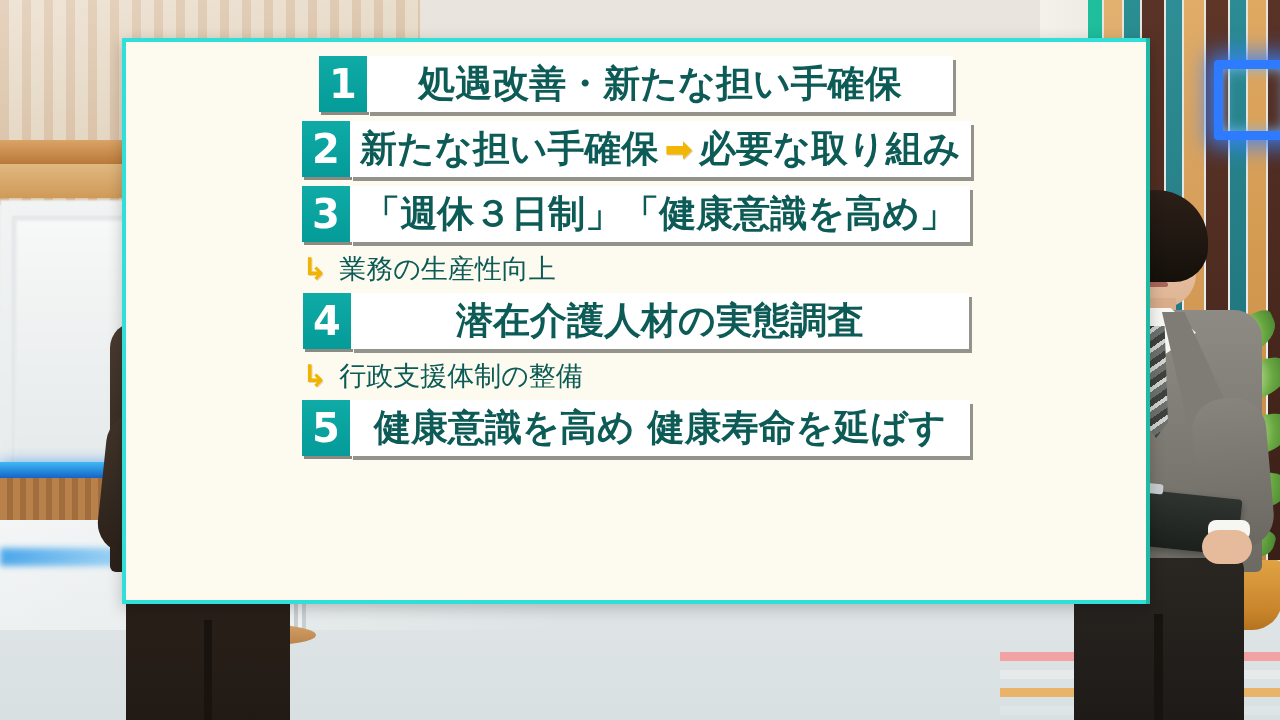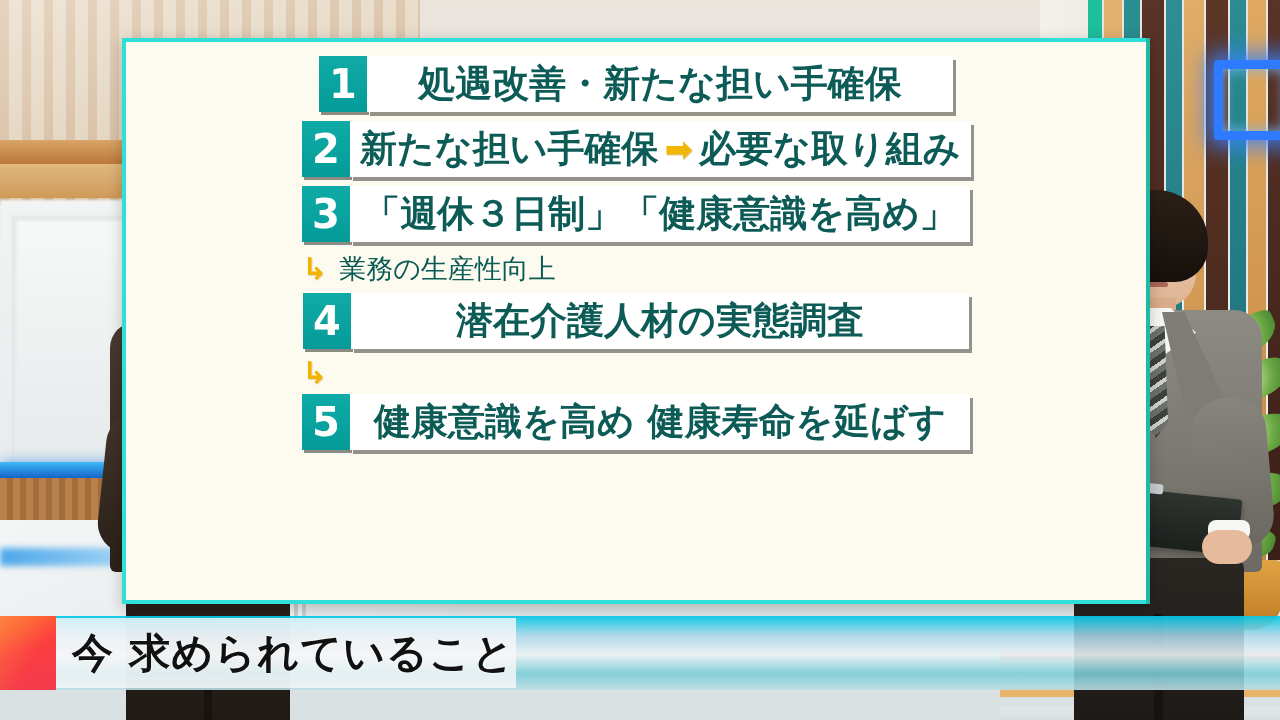--- a/index.html
+++ b/index.html
@@ -388,30 +388,25 @@
         <span class="subtxt">業務の生産性向上</span>
       </div>
 
       <div class="row r4">
         <div class="num">4</div>
         <div class="txt">潜在介護人材の実態調査</div>
       </div>
 
       <div class="sub">
         <span class="hook">↳</span>
+        <span class="subtxt">行政支援体制の整備</span>
       </div>
 
       <div class="row r5">
         <div class="num">5</div>
         <div class="txt">健康意識を高め 健康寿命を延ばす</div>
       </div>
 
     </div>
   </div>
 
-  <div id="lower">
-    <div class="strip"></div>
-    <div class="redblock"></div>
-    <div class="tbox"></div>
-    <div class="ltext">今 求められていること</div>
-  </div>
 
 </div>
 
 </body></html>

